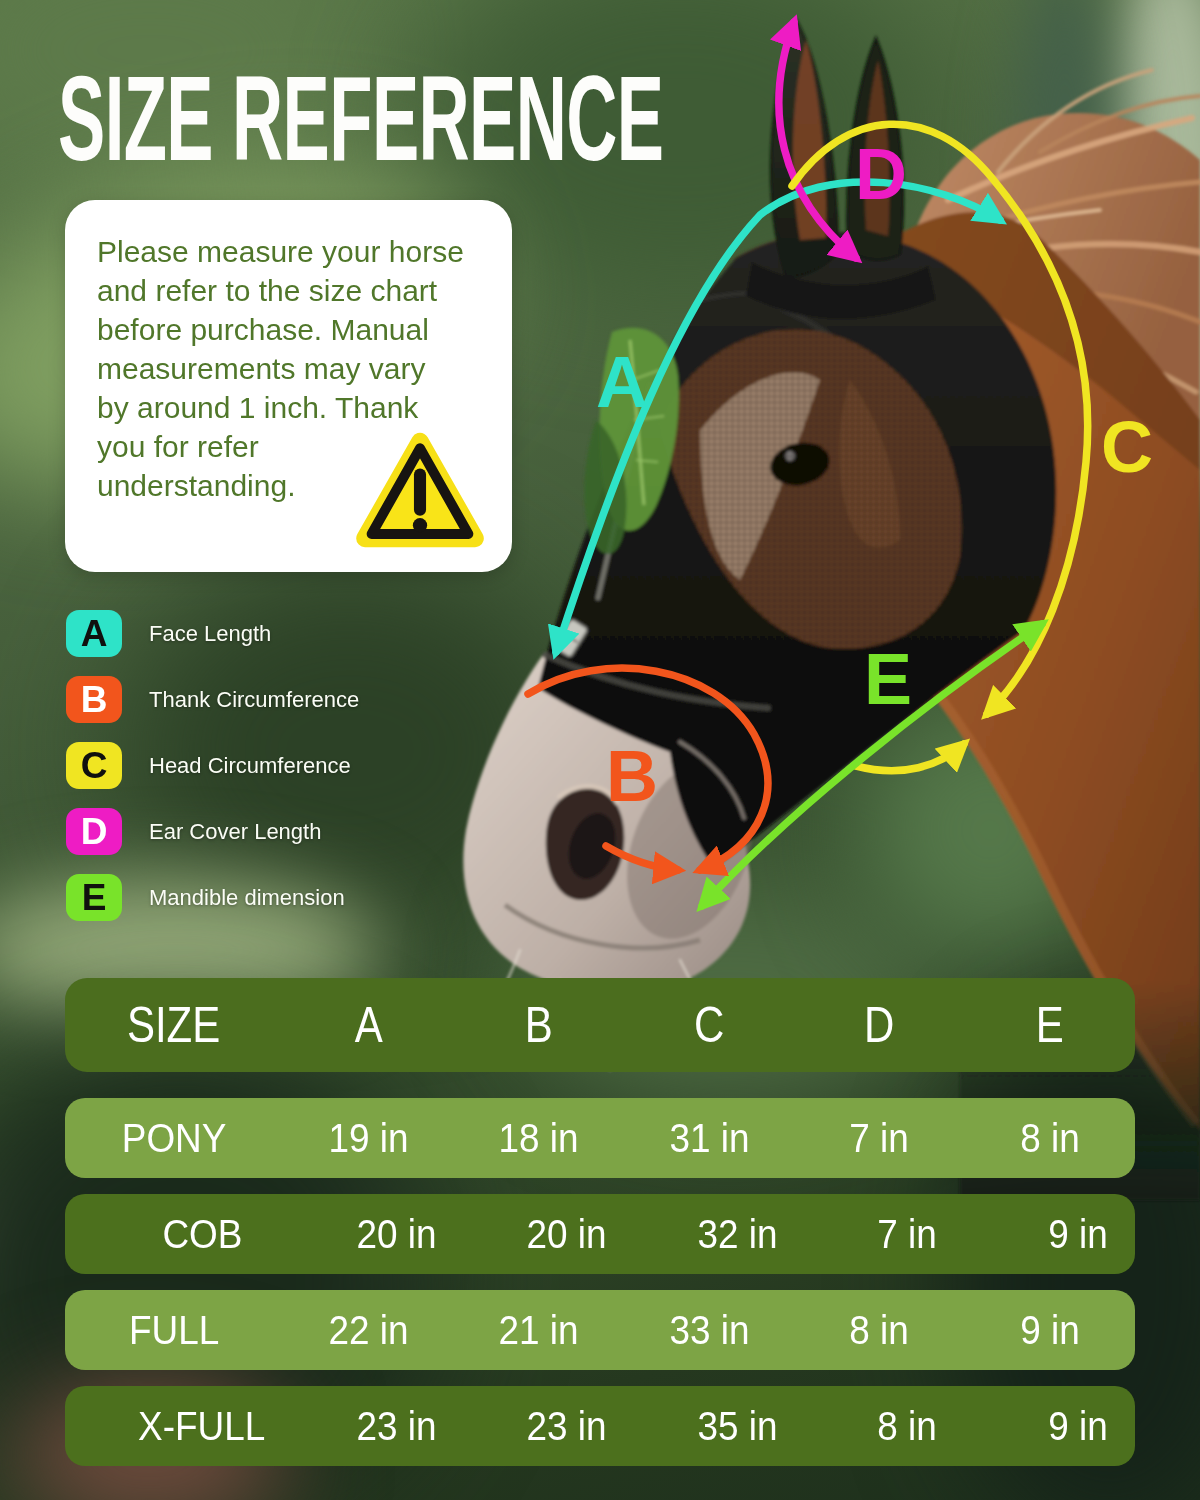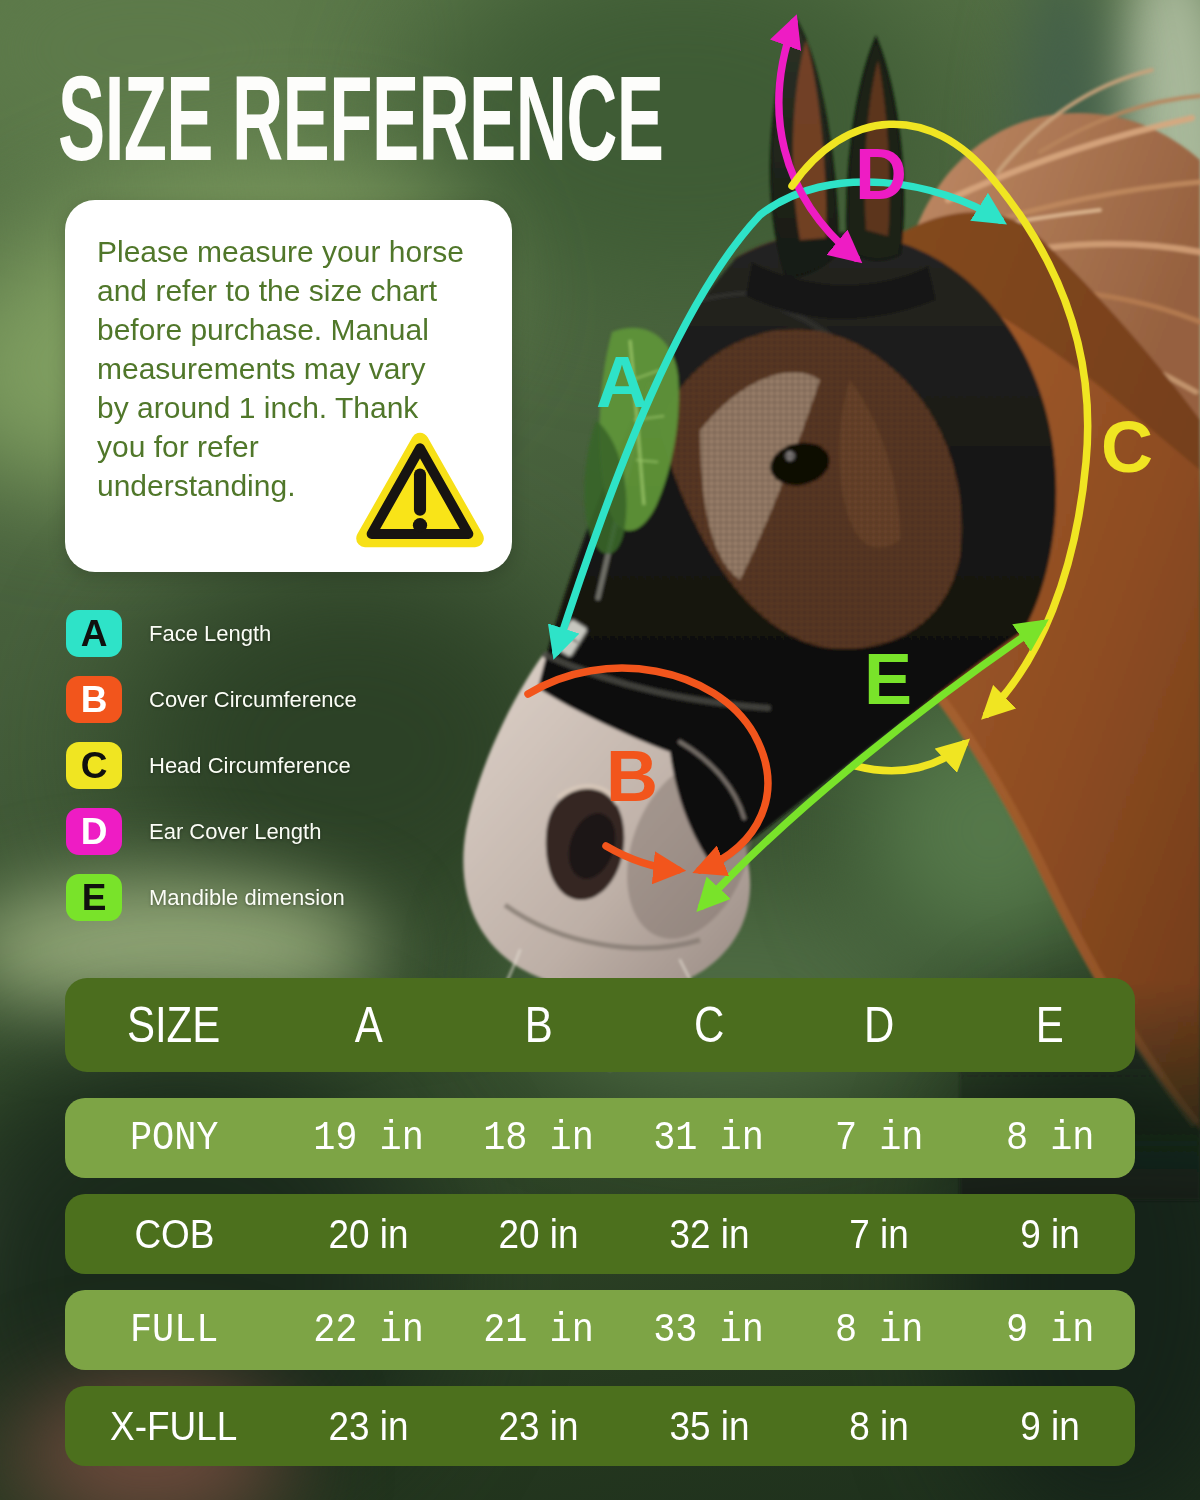--- a/index.html
+++ b/index.html
@@ -17,22 +17,22 @@
   .warn-svg { position:absolute; right:26px; bottom:22px; width:132px; height:120px; }
   .legend { position:absolute; left:66px; top:610px; z-index:3; }
   .legend-item { display:flex; align-items:center; height:47px; margin-bottom:19px; }
   .badge { width:56px; height:47px; border-radius:13px; display:flex; align-items:center; justify-content:center;
     font-size:37px; font-weight:700; }
   .legend-label { margin-left:27px; font-size:22px; color:#fbfdf6; text-shadow:0 1px 3px rgba(0,0,0,.35); }
   .size-table { position:absolute; left:65px; top:978px; width:1070px; z-index:3; }
   .t-row { display:grid; grid-template-columns:218px repeat(5,170.4px); align-items:center; color:#ffffff; }
   .t-head { height:94px; border-radius:22px; background:#4b6d1e; margin-bottom:26px; font-size:50px; font-weight:400; }
   .t-body { height:80px; border-radius:20px; margin-bottom:16px; font-size:41px; }
-  .t-body.light { background:#7da445;font-family:Liberation Mono, monospace; }
-  .t-body.dark { background:#4c701d; }
+  .t-body.light { background:#7da445; }
+  .t-body.dark { background:#4c701d;padding-left:28px; }
   .t-cell { text-align:center; }
   .t-cell span { display:inline-block; transform:scaleX(.84); white-space:nowrap; }
   .t-body .t-cell span { transform:scaleX(.9); }
   svg text.ann { font-family:"Liberation Sans",sans-serif; font-weight:700; font-size:72px; text-anchor:middle; }
 </style>
 </head>
 <body>
 
 <div id="stage">
 
@@ -219,21 +219,21 @@
     </svg>
   </div>
 
   <div class="legend">
     <div class="legend-item">
       <div class="badge" style="background-color: rgb(46, 227, 200); color: rgb(16, 16, 14);">A</div>
       <div class="legend-label">Face Length</div>
     </div>
     <div class="legend-item">
       <div class="badge" style="background-color: rgb(242, 85, 28); color: rgb(255, 255, 255);">B</div>
-      <div class="legend-label">Cover Circumference</div>
+      <div class="legend-label">Thank Circumference</div>
     </div>
     <div class="legend-item">
       <div class="badge" style="background-color: rgb(240, 229, 34); color: rgb(16, 16, 14);">C</div>
       <div class="legend-label">Head Circumference</div>
     </div>
     <div class="legend-item">
       <div class="badge" style="background-color: rgb(238, 28, 196); color: rgb(255, 255, 255);">D</div>
       <div class="legend-label">Ear Cover Length</div>
     </div>
     <div class="legend-item">

